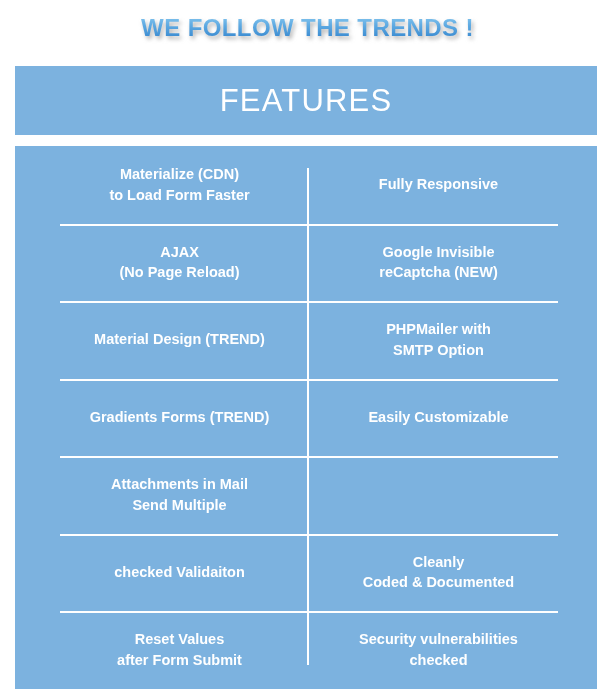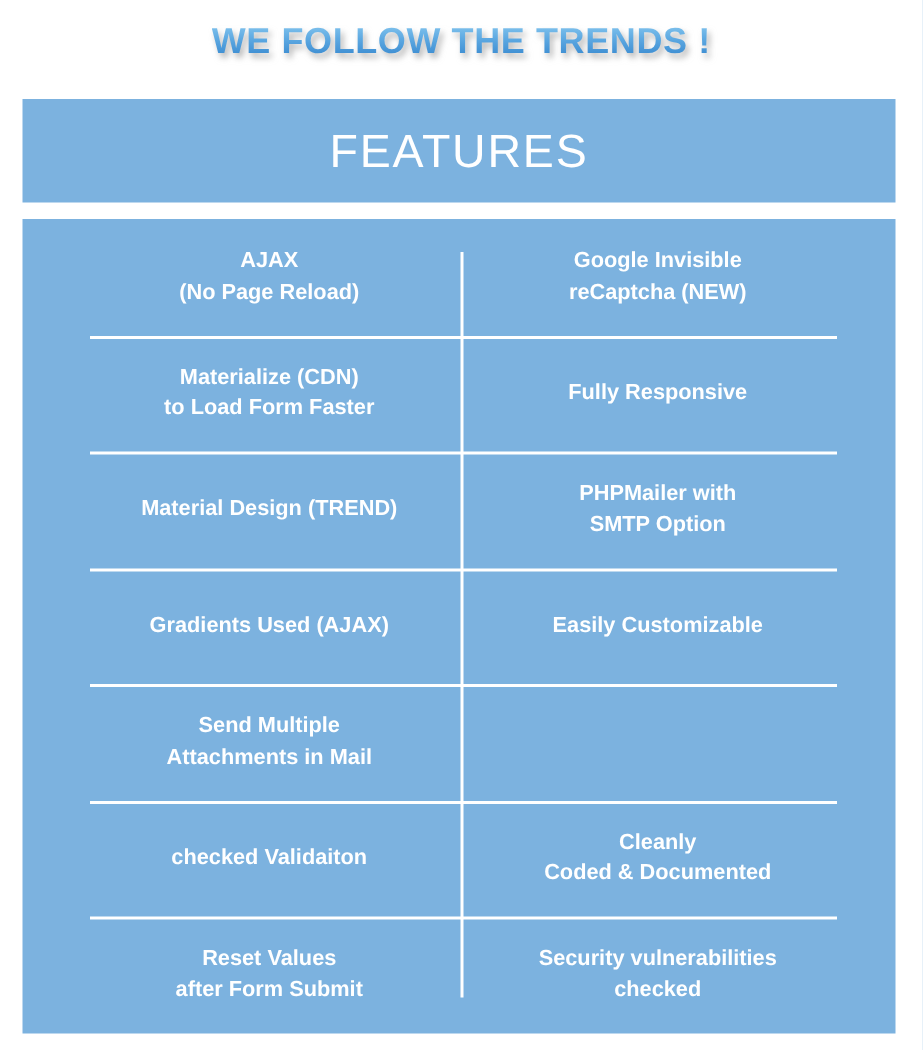--- a/index.html
+++ b/index.html
@@ -130,62 +130,62 @@
   <div class="features-bar">
     <span class="features-bar-label">FEATURES</span>
   </div>
 
   <div class="table-panel">
     <div class="col-divider"></div>
     <div class="grid">
 
       <div class="row">
         <div class="cell left">
+          <span class="cell-line">Materialize (CDN)</span>
+          <span class="cell-line">to Load Form Faster</span>
+        </div>
+        <div class="cell right">
+          <span class="cell-line">Fully Responsive</span>
+        </div>
+      </div>
+
+      <div class="row">
+        <div class="cell left">
           <span class="cell-line">AJAX</span>
           <span class="cell-line">(No Page Reload)</span>
         </div>
         <div class="cell right">
           <span class="cell-line">Google Invisible</span>
           <span class="cell-line">reCaptcha (NEW)</span>
         </div>
       </div>
 
       <div class="row">
         <div class="cell left">
-          <span class="cell-line">Materialize (CDN)</span>
-          <span class="cell-line">to Load Form Faster</span>
-        </div>
-        <div class="cell right">
-          <span class="cell-line">Fully Responsive</span>
-        </div>
-      </div>
-
-      <div class="row">
-        <div class="cell left">
           <span class="cell-line">Material Design (TREND)</span>
         </div>
         <div class="cell right">
           <span class="cell-line">PHPMailer with</span>
           <span class="cell-line">SMTP Option</span>
         </div>
       </div>
 
       <div class="row">
         <div class="cell left">
-          <span class="cell-line">Gradients Used (AJAX)</span>
+          <span class="cell-line">Gradients Forms (TREND)</span>
         </div>
         <div class="cell right">
           <span class="cell-line">Easily Customizable</span>
         </div>
       </div>
 
       <div class="row">
         <div class="cell left">
+          <span class="cell-line">Attachments in Mail</span>
           <span class="cell-line">Send Multiple</span>
-          <span class="cell-line">Attachments in Mail</span>
         </div>
       </div>
 
       <div class="row">
         <div class="cell left">
           <span class="cell-line">checked Validaiton</span>
         </div>
         <div class="cell right">
           <span class="cell-line">Cleanly</span>
           <span class="cell-line">Coded &amp; Documented</span>

